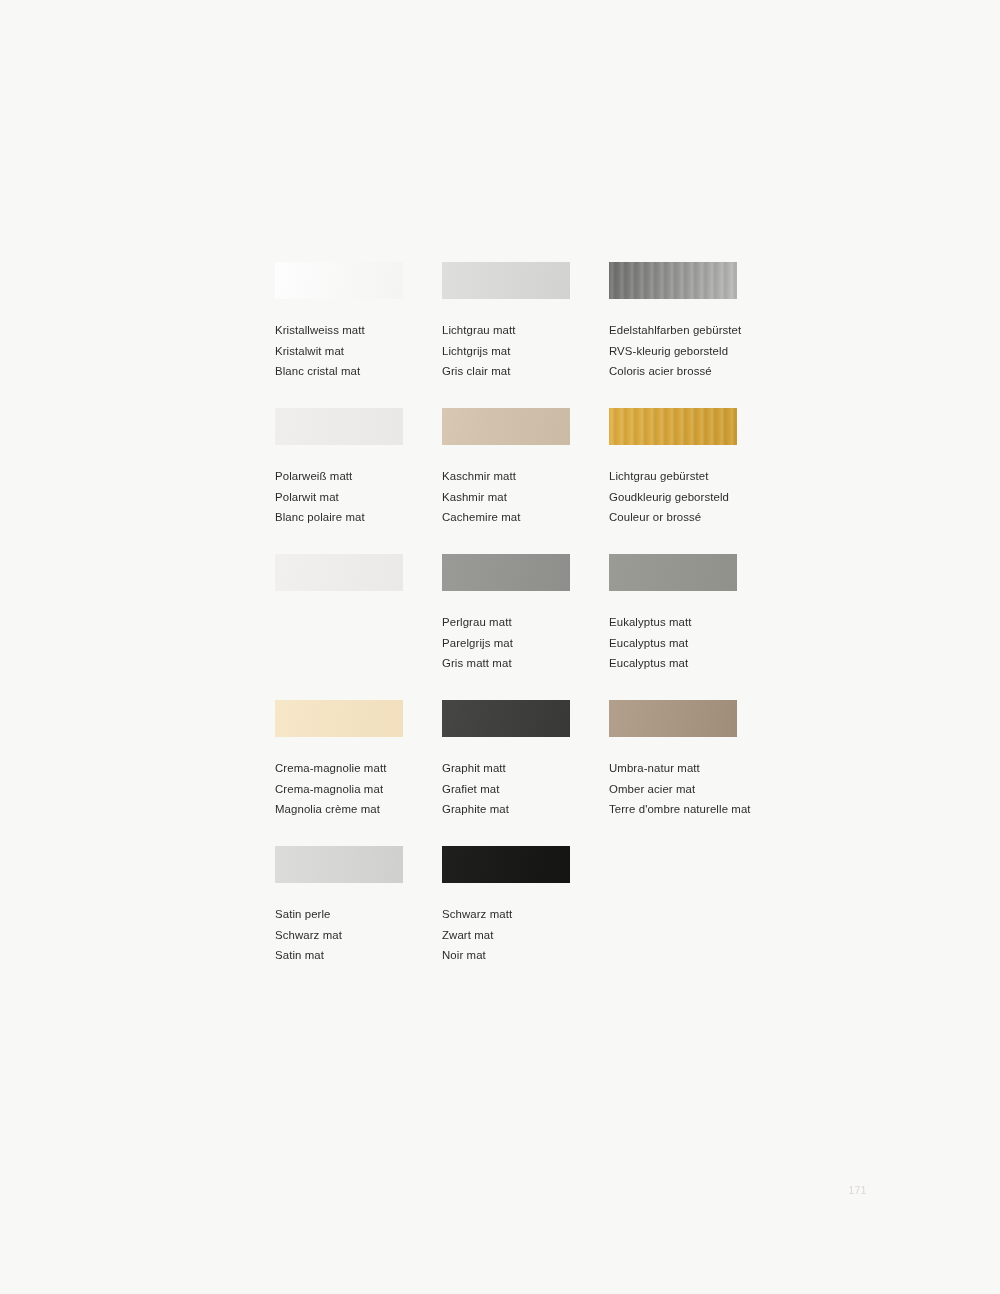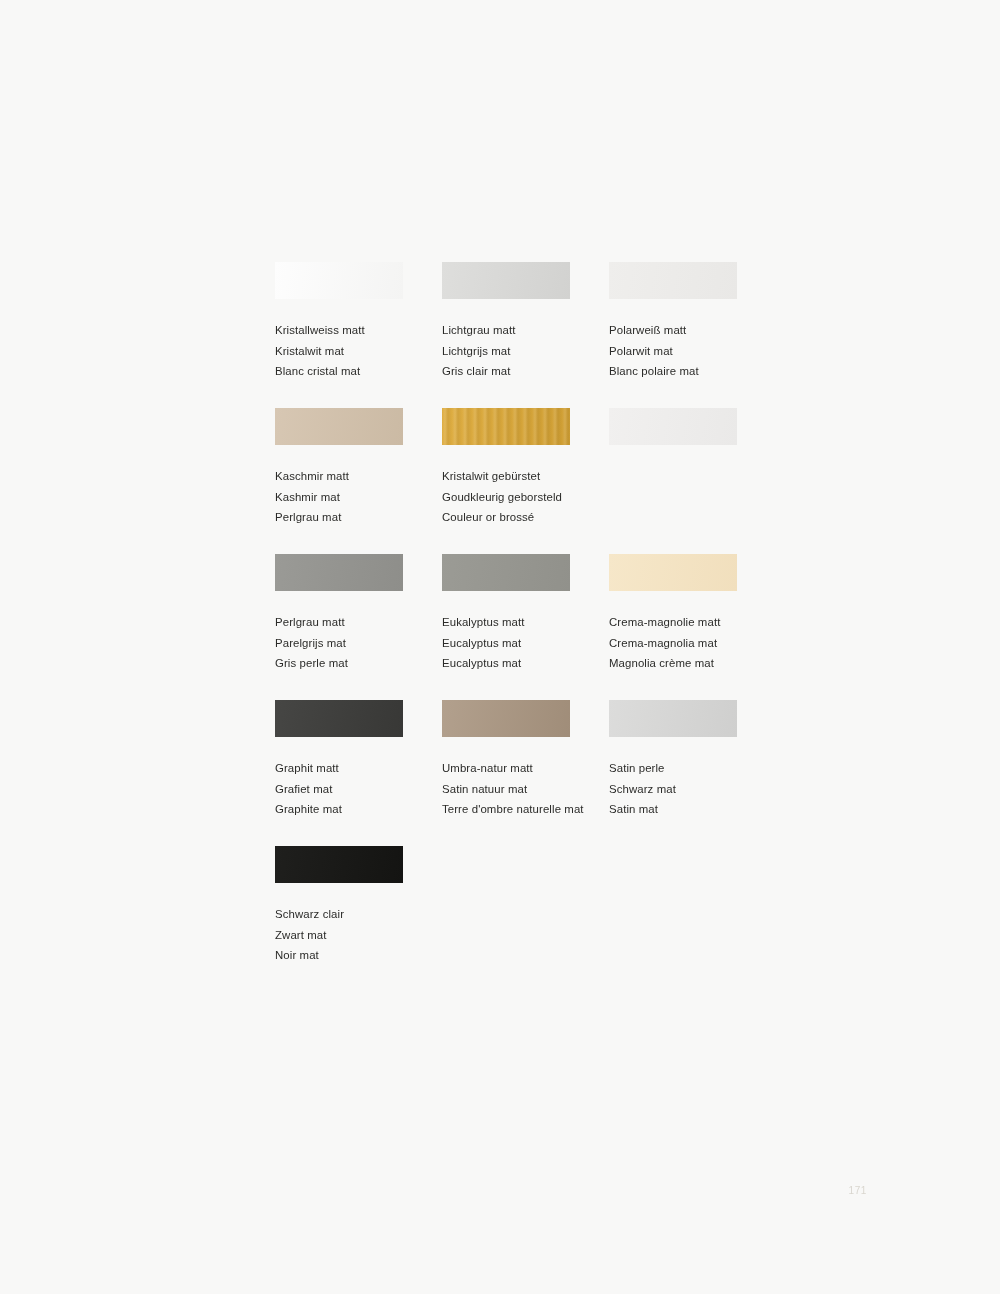--- a/index.html
+++ b/index.html
@@ -107,62 +107,72 @@
         <div class="swatch-chip">
           <div class="chip-fill" style="background: linear-gradient(100deg, rgb(222, 222, 220) 0%, rgb(210, 210, 208) 100%);"></div>
         </div>
         <div class="swatch-labels">
           <span class="lang">Lichtgrau matt</span>
           <span class="lang">Lichtgrijs mat</span>
           <span class="lang">Gris clair mat</span>
         </div>
       </div>
       <div class="swatch-cell">
+        <div class="swatch-chip brushed">
+          <div class="chip-fill" style="background: linear-gradient(100deg, rgb(110, 110, 108) 0%, rgb(185, 185, 183) 100%);"></div>
+        </div>
+        <div class="swatch-labels">
+          <span class="lang">Edelstahlfarben gebürstet</span>
+          <span class="lang">RVS-kleurig geborsteld</span>
+          <span class="lang">Coloris acier brossé</span>
+        </div>
+      </div>
+      <div class="swatch-cell">
         <div class="swatch-chip">
           <div class="chip-fill" style="background: linear-gradient(100deg, rgb(239, 238, 236) 0%, rgb(233, 232, 230) 100%);"></div>
         </div>
         <div class="swatch-labels">
           <span class="lang">Polarweiß matt</span>
           <span class="lang">Polarwit mat</span>
           <span class="lang">Blanc polaire mat</span>
         </div>
       </div>
       <div class="swatch-cell">
         <div class="swatch-chip">
           <div class="chip-fill" style="background: linear-gradient(100deg, rgb(215, 199, 179) 0%, rgb(203, 186, 164) 100%);"></div>
         </div>
         <div class="swatch-labels">
           <span class="lang">Kaschmir matt</span>
           <span class="lang">Kashmir mat</span>
-          <span class="lang">Perlgrau mat</span>
+          <span class="lang">Cachemire mat</span>
         </div>
       </div>
       <div class="swatch-cell">
         <div class="swatch-chip brushed">
           <div class="chip-fill" style="background: linear-gradient(100deg, rgb(223, 174, 66) 0%, rgb(207, 158, 51) 100%);"></div>
         </div>
         <div class="swatch-labels">
-          <span class="lang">Kristalwit gebürstet</span>
+          <span class="lang">Lichtgrau gebürstet</span>
           <span class="lang">Goudkleurig geborsteld</span>
           <span class="lang">Couleur or brossé</span>
         </div>
       </div>
       <div class="swatch-cell">
         <div class="swatch-chip">
           <div class="chip-fill" style="background: linear-gradient(100deg, rgb(241, 240, 239) 0%, rgb(234, 233, 232) 100%);"></div>
         </div>
       </div>
       <div class="swatch-cell">
         <div class="swatch-chip">
           <div class="chip-fill" style="background: linear-gradient(100deg, rgb(154, 154, 150) 0%, rgb(142, 142, 138) 100%);"></div>
         </div>
         <div class="swatch-labels">
           <span class="lang">Perlgrau matt</span>
           <span class="lang">Parelgrijs mat</span>
-          <span class="lang">Gris perle mat</span>
+          <span class="lang">Gris matt mat</span>
         </div>
       </div>
       <div class="swatch-cell">
         <div class="swatch-chip">
           <div class="chip-fill" style="background: linear-gradient(100deg, rgb(155, 155, 149) 0%, rgb(145, 145, 139) 100%);"></div>
         </div>
         <div class="swatch-labels">
           <span class="lang">Eukalyptus matt</span>
           <span class="lang">Eucalyptus mat</span>
           <span class="lang">Eucalyptus mat</span>
@@ -187,40 +197,40 @@
           <span class="lang">Grafiet mat</span>
           <span class="lang">Graphite mat</span>
         </div>
       </div>
       <div class="swatch-cell">
         <div class="swatch-chip">
           <div class="chip-fill" style="background: linear-gradient(100deg, rgb(178, 160, 141) 0%, rgb(160, 141, 121) 100%);"></div>
         </div>
         <div class="swatch-labels">
           <span class="lang">Umbra-natur matt</span>
-          <span class="lang">Satin natuur mat</span>
+          <span class="lang">Omber acier mat</span>
           <span class="lang">Terre d'ombre naturelle mat</span>
         </div>
       </div>
       <div class="swatch-cell">
         <div class="swatch-chip">
           <div class="chip-fill" style="background: linear-gradient(100deg, rgb(220, 220, 219) 0%, rgb(207, 207, 206) 100%);"></div>
         </div>
         <div class="swatch-labels">
           <span class="lang">Satin perle</span>
           <span class="lang">Schwarz mat</span>
           <span class="lang">Satin mat</span>
         </div>
       </div>
       <div class="swatch-cell">
         <div class="swatch-chip">
           <div class="chip-fill" style="background: linear-gradient(100deg, rgb(31, 31, 29) 0%, rgb(20, 20, 18) 100%);"></div>
         </div>
         <div class="swatch-labels">
-          <span class="lang">Schwarz clair</span>
+          <span class="lang">Schwarz matt</span>
           <span class="lang">Zwart mat</span>
           <span class="lang">Noir mat</span>
         </div>
       </div>
       <div class="swatch-cell empty"></div>
     </div>
 
   <div id="page-number">171</div>
 
 </div>

